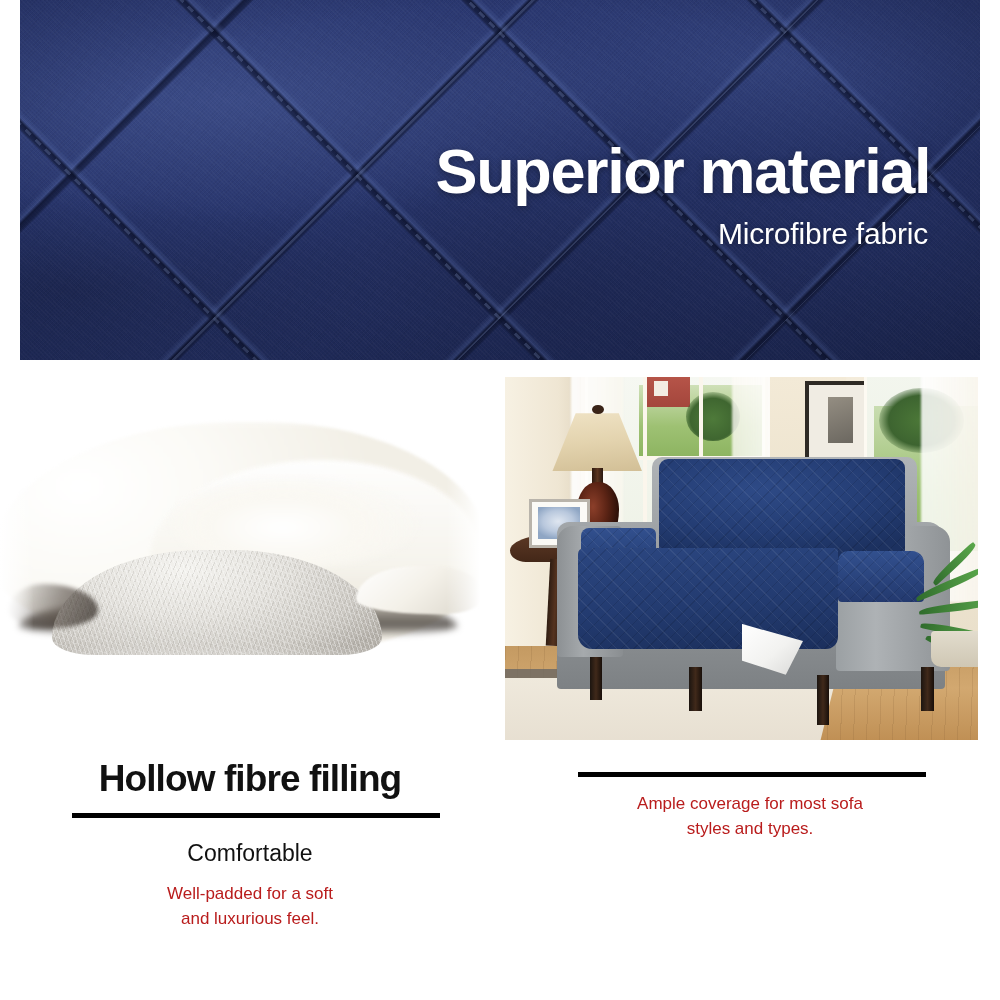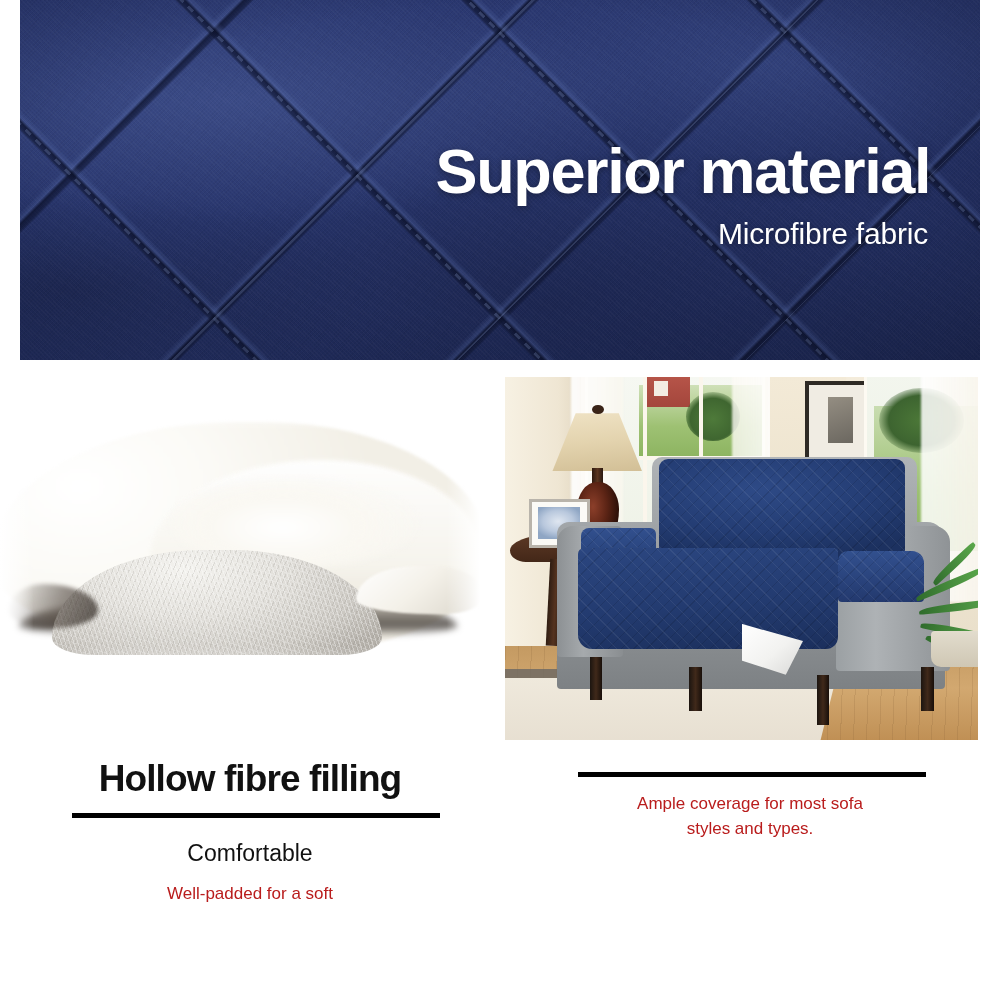--- a/index.html
+++ b/index.html
@@ -580,20 +580,21 @@
     <div class="pot"></div>
   </div>
 
   <div class="features">
 
     <div class="feature-col left">
       <div class="feature-title">Hollow fibre filling</div>
       <div class="feature-rule"></div>
       <div class="feature-sub">Comfortable</div>
       <div class="feature-desc">Well-padded for a soft</div>
+      <div class="feature-desc" style="margin-top:2px;">and luxurious feel.</div>
     </div>
 
     <div class="feature-col right">
       <div class="feature-rule"></div>
       <div class="feature-desc">Ample coverage for most sofa</div>
       <div class="feature-desc" style="margin-top:2px;">styles and types.</div>
     </div>
 
   </div>
 

